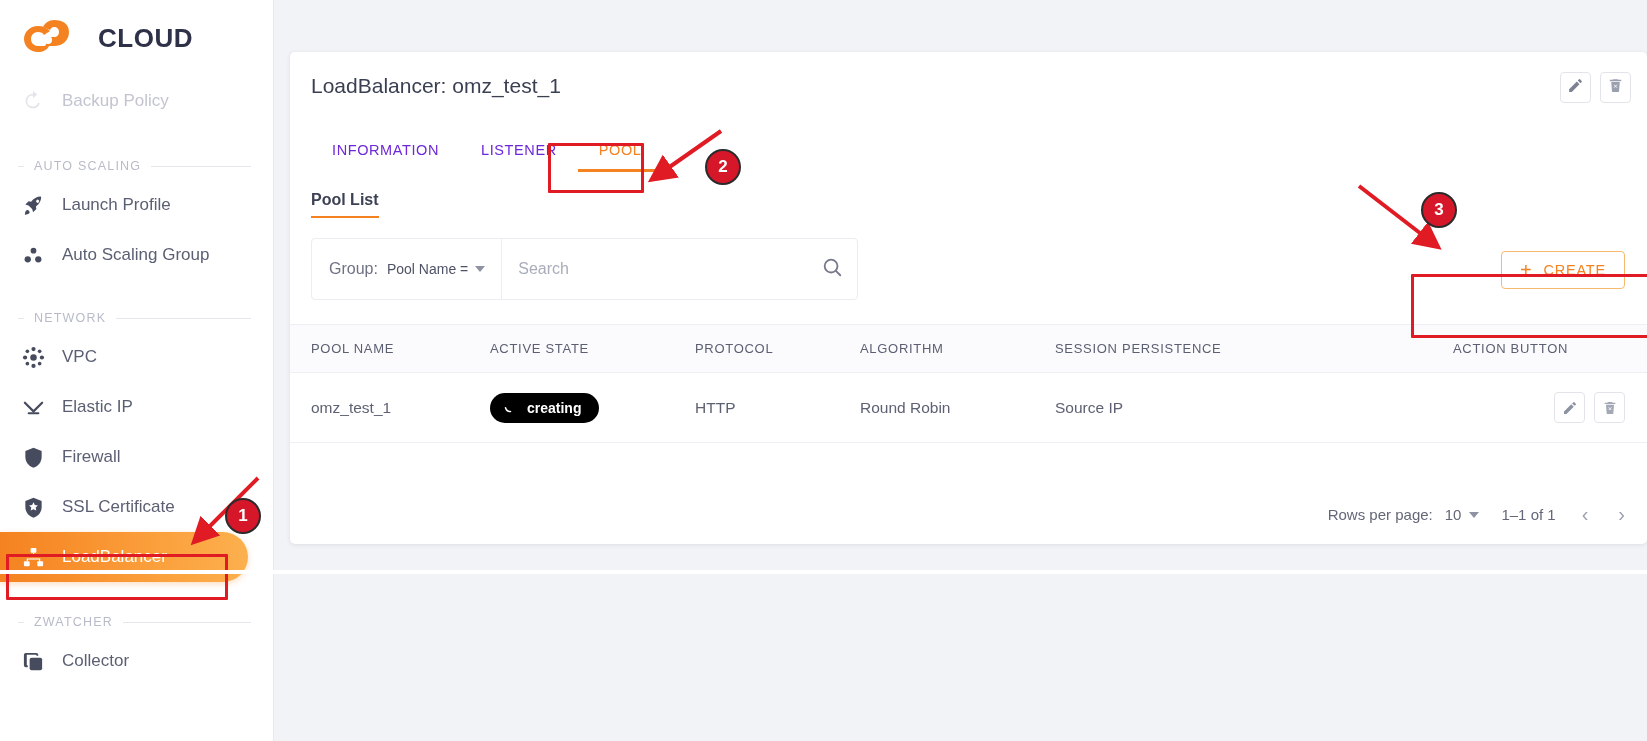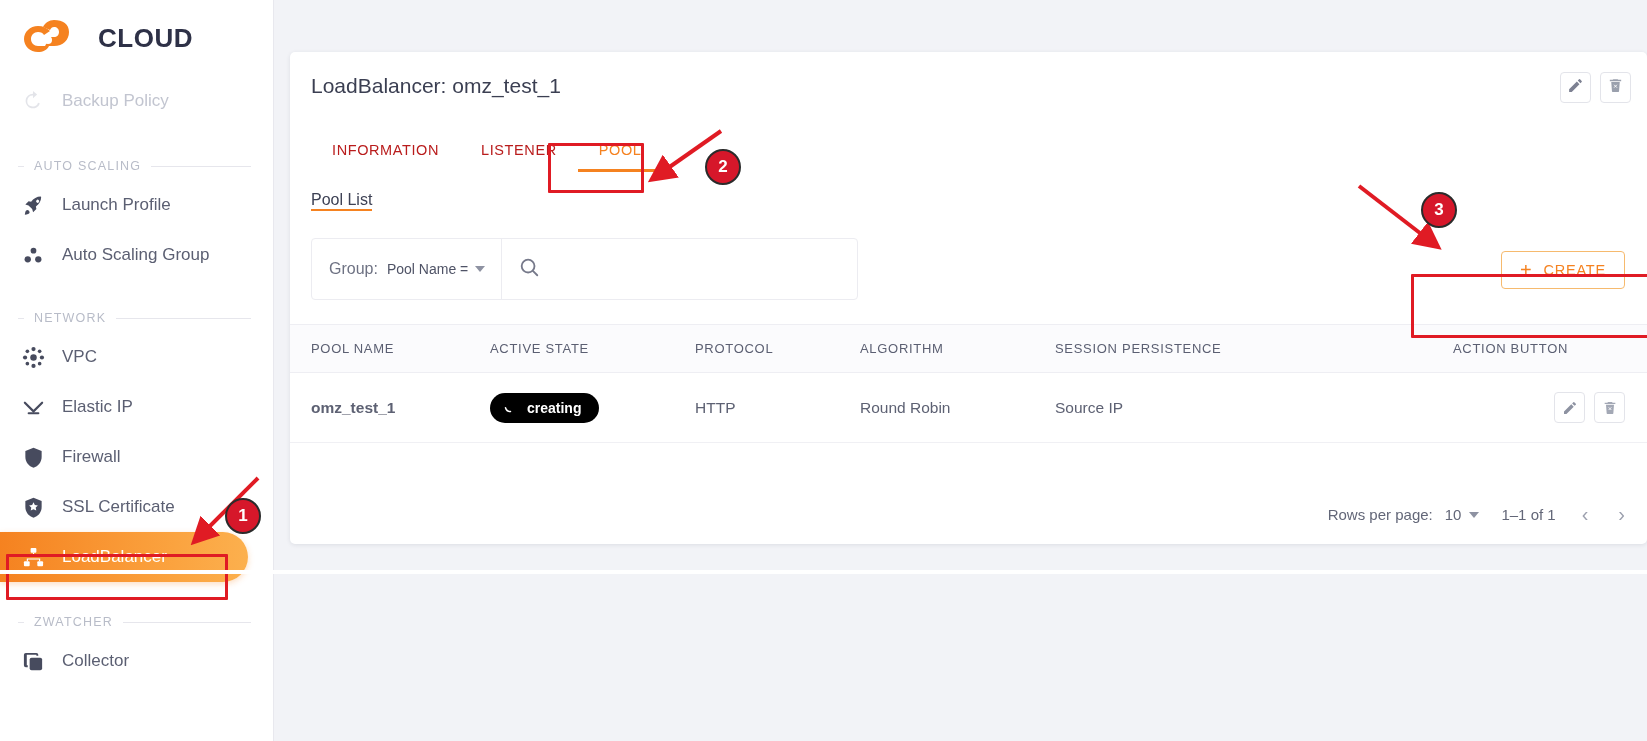--- a/index.html
+++ b/index.html
@@ -84,33 +84,33 @@
     display: flex; align-items: center; justify-content: center;
     cursor: pointer;
   }
 
   .tabs {
     position: absolute; left: 21px; top: 76px;
     display: flex; gap: 0; align-items: flex-end;
   }
   .tab {
     padding: 14px 21px; font-size: 14.5px; letter-spacing: .6px;
-    color: #b91c1c; cursor: pointer; text-transform: uppercase;
+    color: #6d28d9; cursor: pointer; text-transform: uppercase;
     position: relative; background: transparent;
   }
   .tab.active { color: #f58220; }
   .tab.active::after {
     content: ""; position: absolute; left: 0; right: 0; bottom: 0;
     height: 3px; background: #f58220;
   }
 
   .section-title {
     position: absolute; left: 21px; top: 139px;
-    font-size: 16px; font-weight: normal; color: #3d4154;
-    border-bottom: 2px solid #f58220;
+    font-size: 16px; font-weight: bold; color: #3d4154;
+    padding-bottom: 7px; border-bottom: 2px solid #f58220;
   }
 
   .search-panel {
     position: absolute; left: 21px; top: 186px;
     width: 547px; height: 62px;
     border: 1px solid #ececf1; border-radius: 4px;
     display: flex; align-items: center;
   }
   .search-label { padding-left: 17px; font-size: 16px; color: #6e7283; }
   .search-field-select {
@@ -159,21 +159,21 @@
     font-size: 15.5px; color: #5d6173;
     padding: 19px 0; border-bottom: 1px solid #f0f0f4;
     vertical-align: middle;
   }
   .c1 { width: 200px; padding-left: 21px !important; }
   .c2 { width: 205px; }
   .c3 { width: 165px; }
   .c4 { width: 195px; }
   .c5 { width: 398px; }
   .c6 { text-align: right; padding-right: 22px !important; }
-  td.c1 { font-weight: bold; color: #3d4154; }
+  td.c1 { font-weight: normal; color: #3d4154; }
 
   .badge-creating {
     display: inline-flex; align-items: center; gap: 9px;
     background: #000000; color: #ffffff;
     border-radius: 15px; height: 30px; padding: 0 18px 0 13px;
     font-size: 14px; font-weight: bold;
   }
   .row-actions { display: inline-flex; gap: 9px; }
 
   .pager {
@@ -465,20 +465,21 @@
 
       <div class="section-title">Pool List</div>
 
       <div class="search-panel">
         <span class="search-label">Group:</span>
         <span class="search-field-select">
           <span>Pool Name =</span>
           <span class="caret"></span>
         </span>
         <span class="search-input-wrap">
+          <input class="search-input" type="text" placeholder="Search" style="">
           <span>
             <svg viewBox="0 0 24 24" width="22" height="22" fill="none" stroke="#76798a" stroke-width="2" stroke-linecap="round">
               <circle cx="11" cy="11" r="7"></circle>
                 <path d="M16.5 16.5L21 21"></path>
             </svg>
           </span>
         </span>
       </div>
 
       <div class="create-btn">

